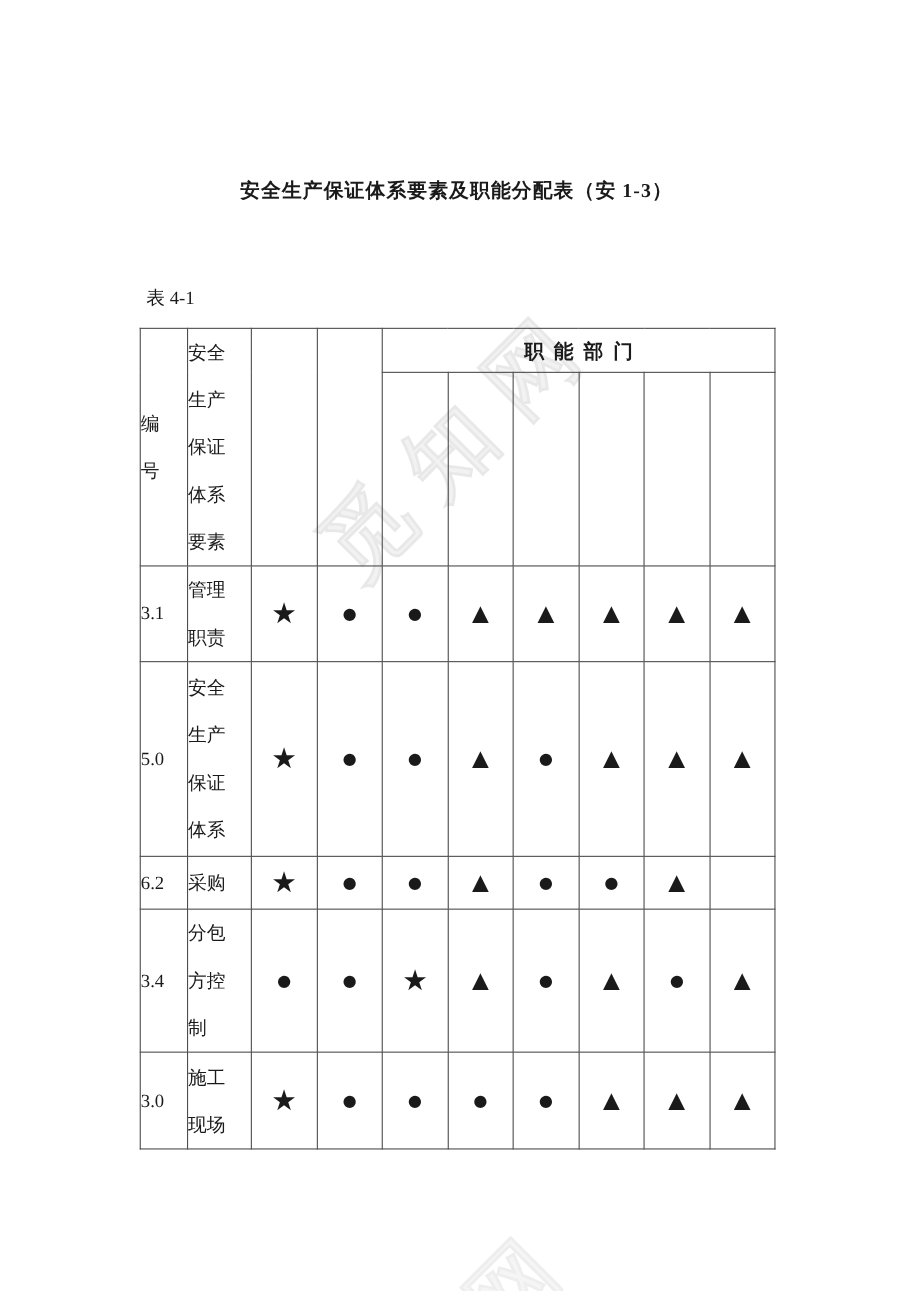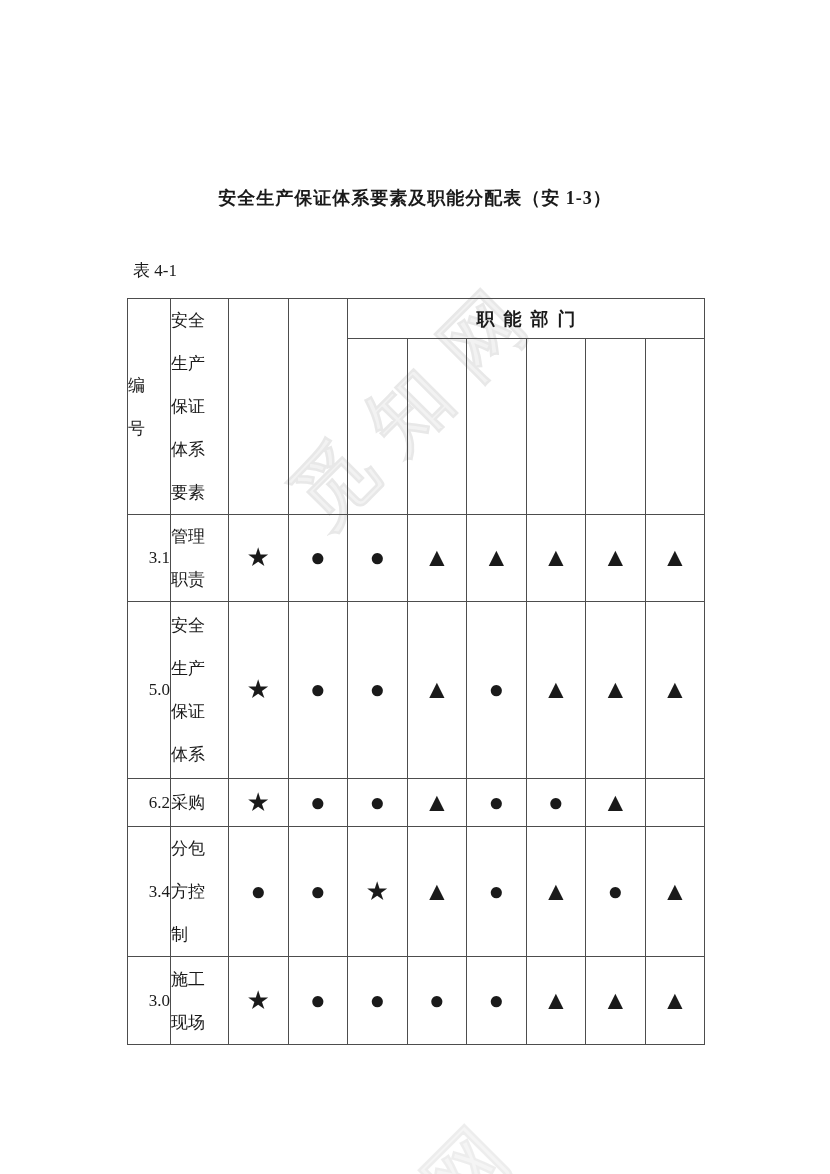--- a/index.html
+++ b/index.html
@@ -31,21 +31,20 @@
   }
   .wm-main{left:418px;top:402px;}
   .wm-bottom{left:402px;top:1238px;opacity:.75;}
   
   .doc-title{
     position:absolute;z-index:2;
     top:161px;left:0;right:0;
     text-align:center;
     font-size:18px;font-weight:bold;
     letter-spacing:1px;
-    margin-top:25px;
   }
   .table-caption{
     position:absolute;z-index:2;
     left:133px;top:259px;
     font-size:17px;
   }
   
   .tbl-wrap{position:absolute;z-index:1;left:127px;top:298px;}
   table.alloc{
     border-collapse:collapse;
@@ -62,21 +61,21 @@
   col.w-num{width:43px;}
   col.w-elem{width:58px;}
   tr.h-top{height:40px;}
   tr.h-sub{height:176px;}
   tr.r1{height:87px;}
   tr.r2{height:177px;}
   tr.r3{height:48px;}
   tr.r4{height:129px;}
   tr.r5{height:88px;}
   .c-num{
-    text-align:right;
+    text-align:left;
     font-size:17px;
   }
   .c-label{
     font-size:17px;
     line-height:43px;
     white-space:pre-line;
   }
   .c-dept{
     text-align:center;
     font-size:18px;

